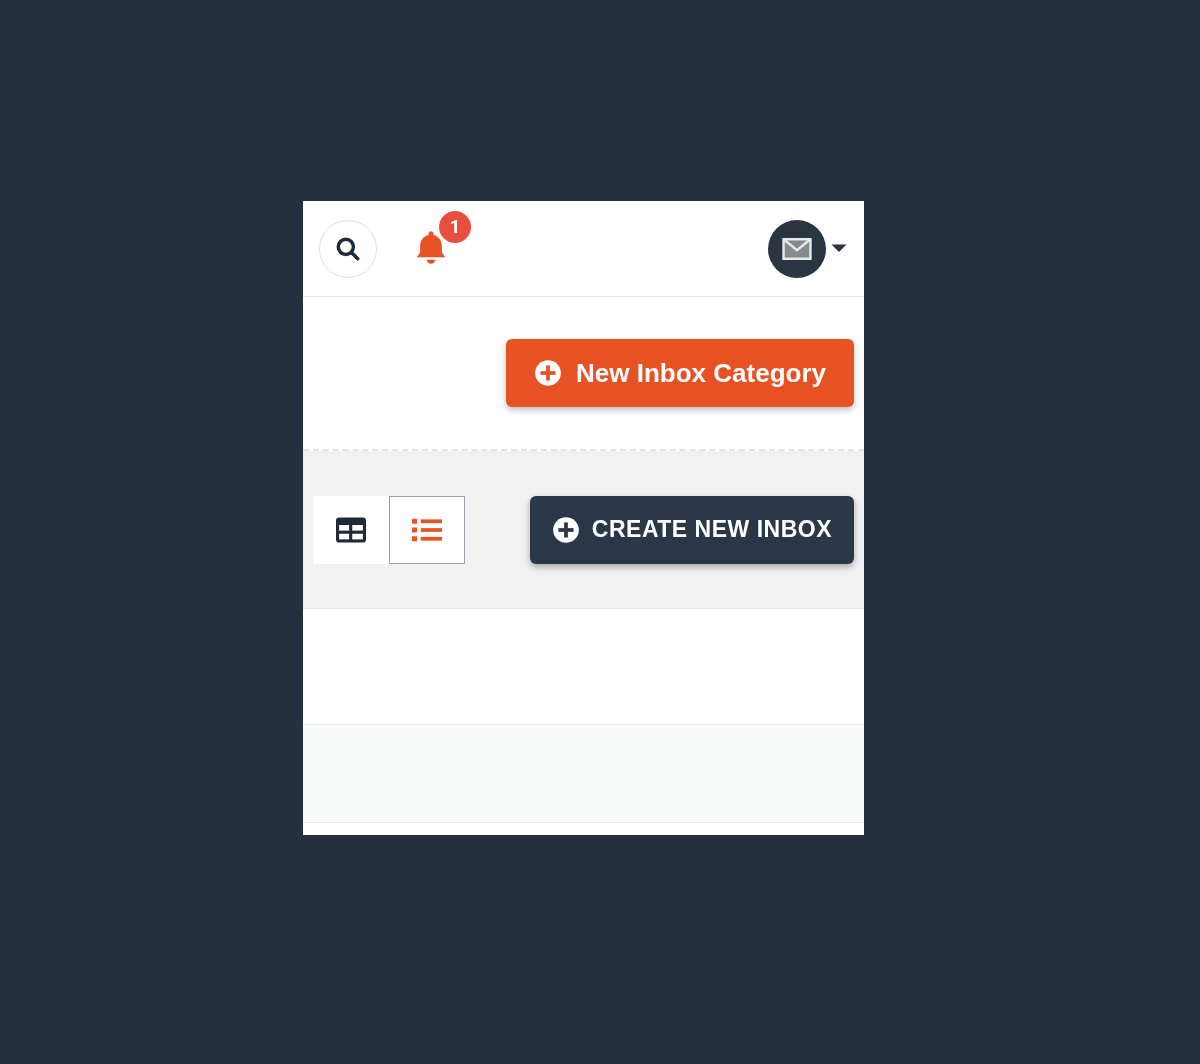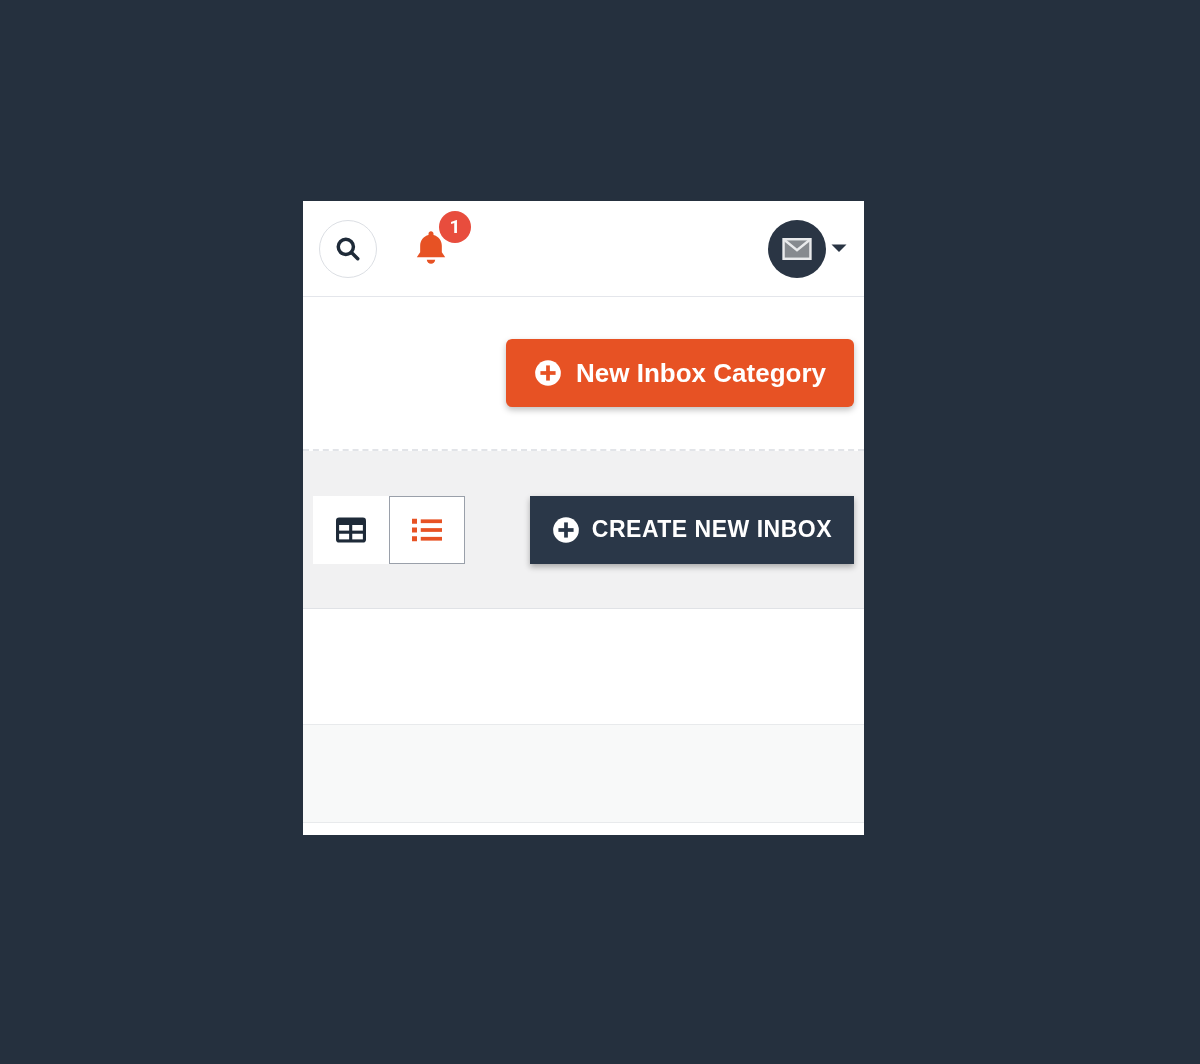--- a/index.html
+++ b/index.html
@@ -135,21 +135,21 @@
       border: 1px solid #fff;
     }
     .view-btn.active {
       border: 1px solid #9aa0aa;
     }
     .btn-dark {
       margin-left: auto;
       background: #2a3748;
       color: #fff;
       border: none;
-      border-radius: 0;
+      border-radius: 6px;
       height: 68px;
       padding: 0 22px;
       display: flex;
       align-items: center;
       gap: 12px;
       font-size: 23px;
       font-weight: 800;
       letter-spacing: 0.5px;
       cursor: pointer;
       box-shadow: 0 3px 6px rgba(0,0,0,0.3);

